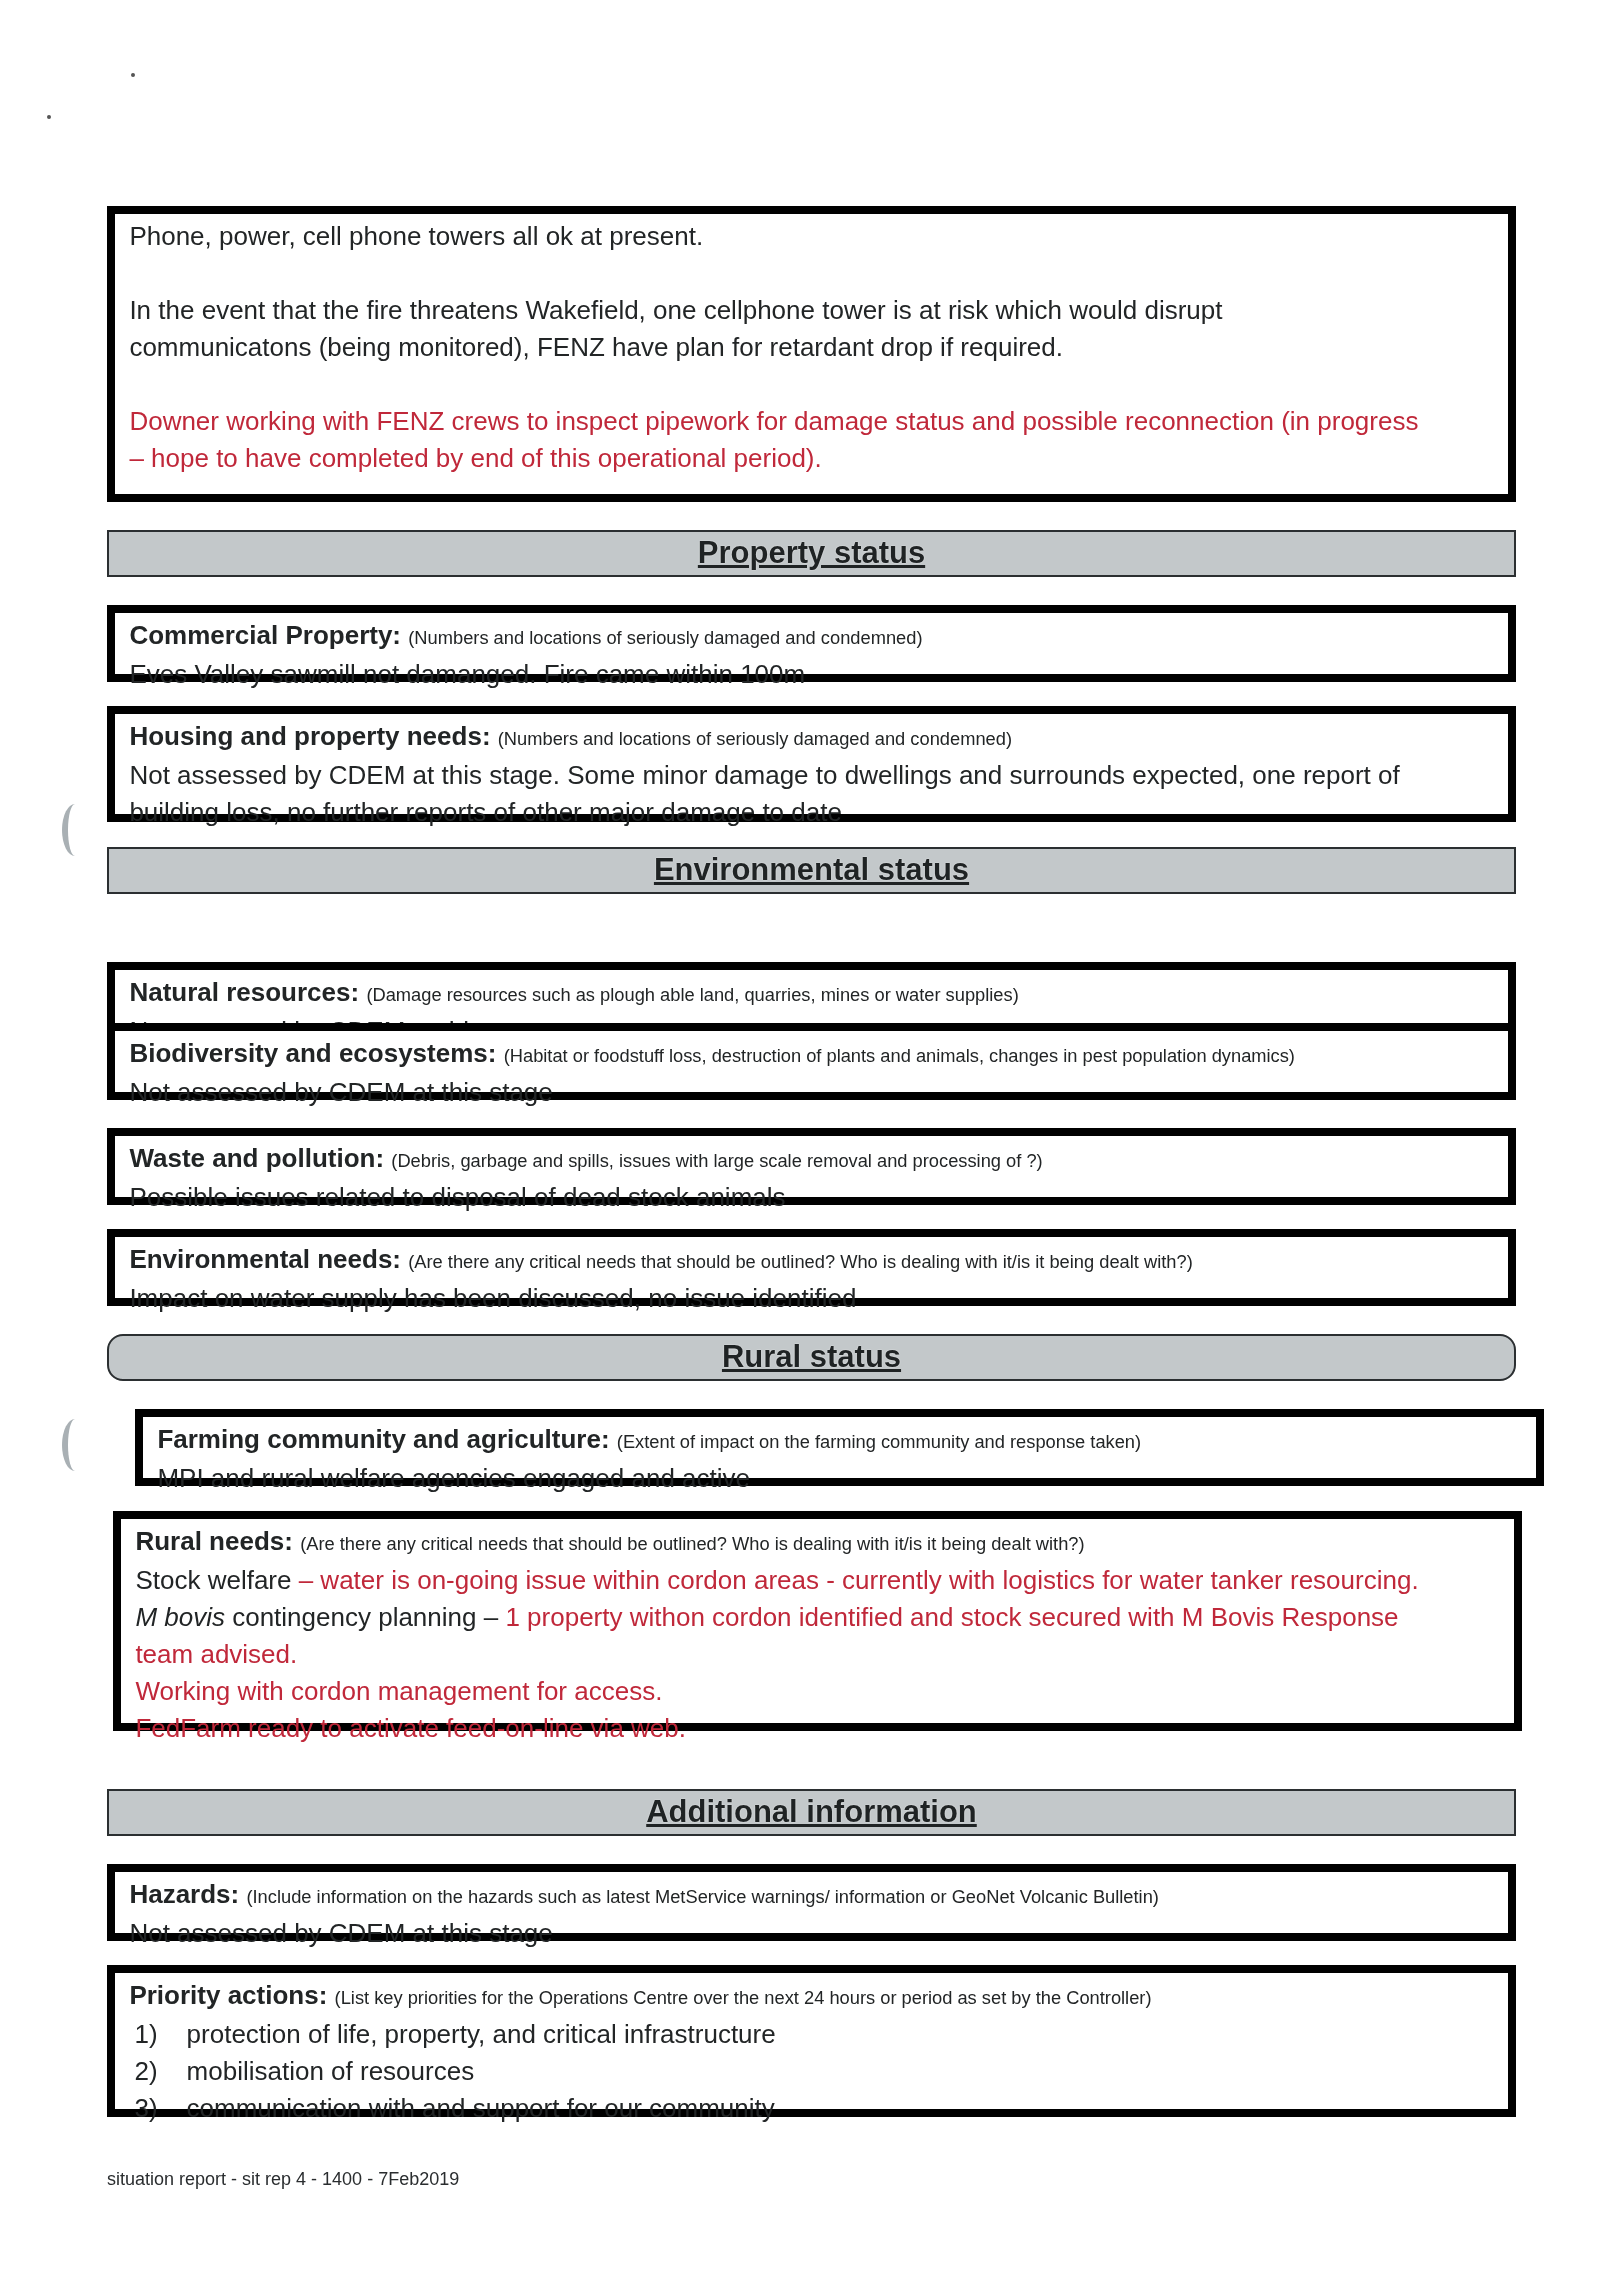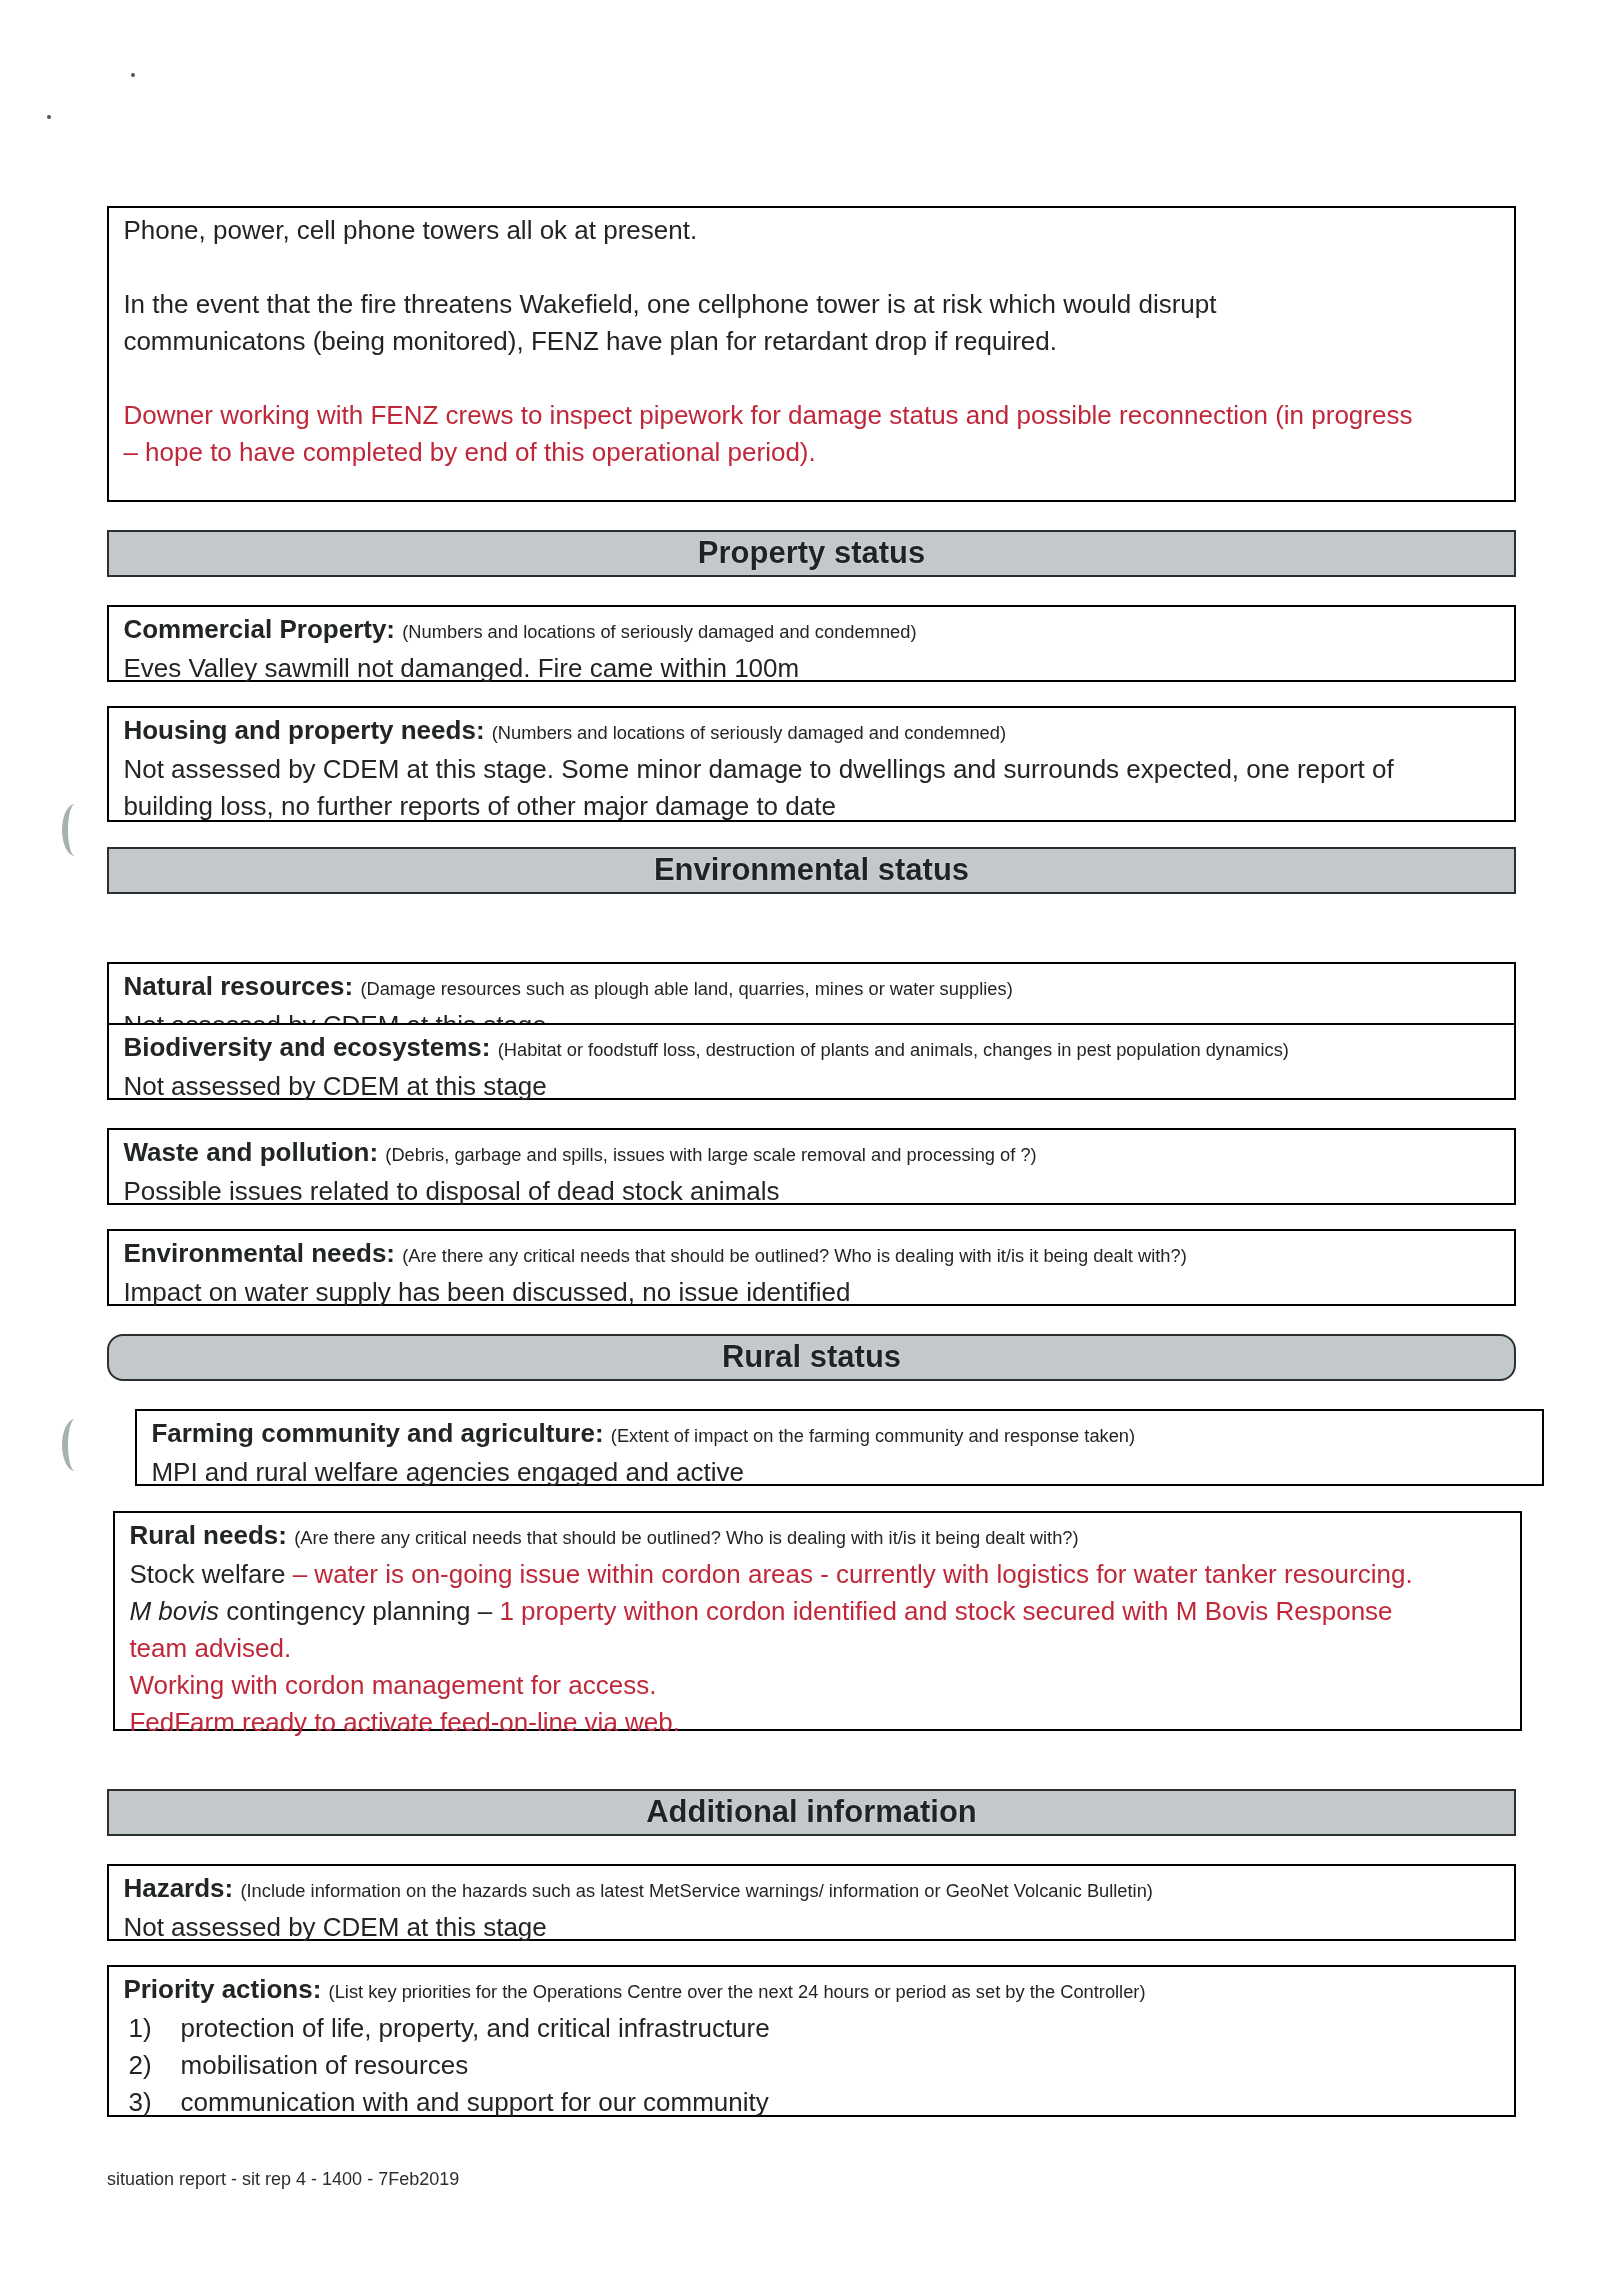--- a/index.html
+++ b/index.html
@@ -1,23 +1,23 @@
 <!DOCTYPE html>
 <html style="font-size:10.5px"><head>
 <meta charset="utf-8">
 <style>
   html, body { margin: 0; padding: 0; background: #ffffff; }
   body { width: 1623px; height: 2295px; position: relative; overflow: hidden;
          font-family: "Liberation Sans", "DejaVu Sans", sans-serif; color: #222526; }
-  .box { position: absolute; left: 107px; width: 1409px; border: 2px solid #000000;
+  .box { position: absolute; left: 107px; width: 1409px; border: 8px solid #000000;
          box-sizing: border-box; background: #fff; padding: 3.9px 14.4px 0 14.4px; }
   .hdr { position: absolute; left: 107px; width: 1409px; height: 47px; box-sizing: border-box;
          border: 2px solid #2b2f31; background: #c3c8ca; text-align: center;
          font-weight: bold; font-size: 31px; line-height: 42px; color: #1f2324;
-         text-shadow: 0 0 1.3px #ffffff; }
+         text-shadow: 0 0 1.3px #ffffff; text-decoration: underline; }
   .line { font-size: 26px; line-height: 37px; white-space: nowrap; }
   .red { color: #c0283a; }
   .lbl { font-weight: bold; font-size: 26px; }
   .hint { font-size: 18.3px; }
   .gap { height: 37px; }
   .num { display: inline-block; width: 52px; padding-left: 5.2px; }
   .footer { position: absolute; left: 107px; top: 2161px; font-size: 18px; line-height: 37px; color: #2a2d2f; }
   .crescent { position: absolute; width: 26px; height: 52px; border-left: 6.5px solid #a9b0b4;
               border-radius: 50% 0 0 50%; box-sizing: border-box; }
   .speck { position: absolute; width: 3.9px; height: 3.9px; border-radius: 50%; background: #555; }

